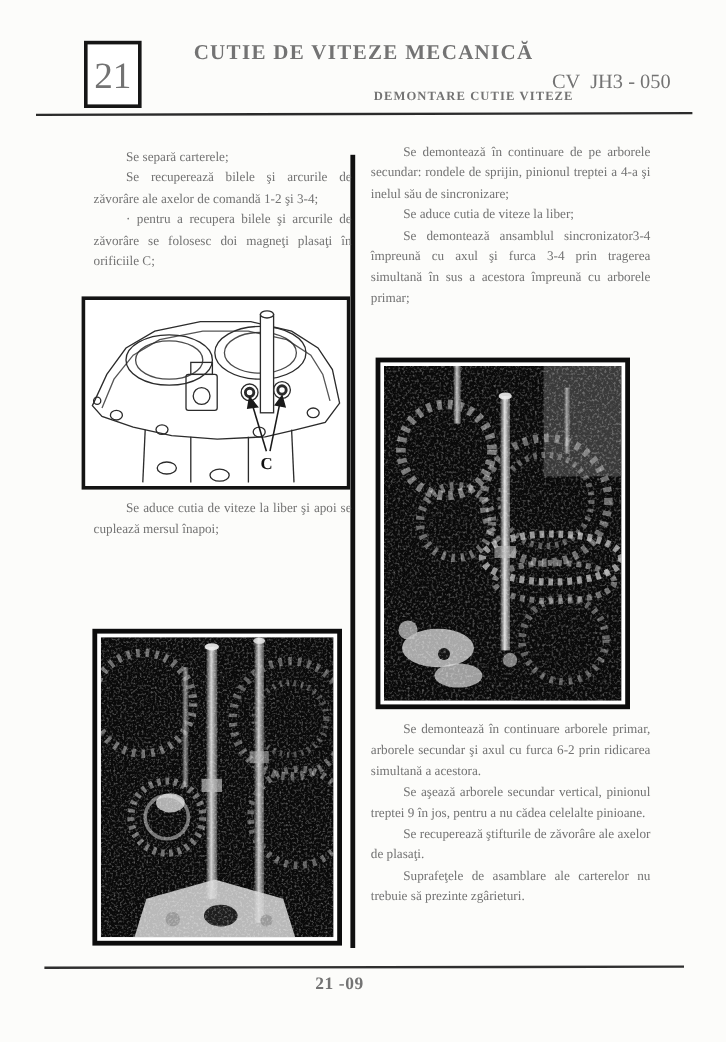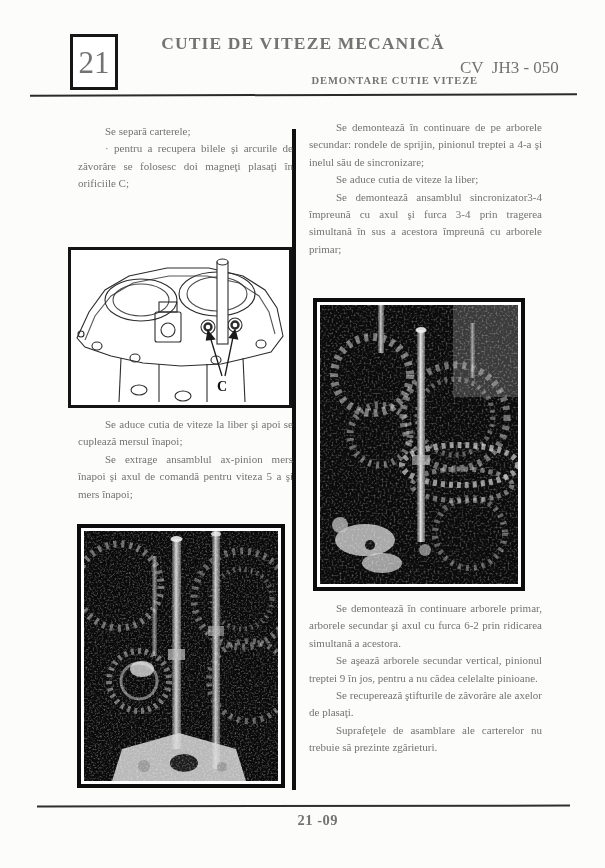--- a/index.html
+++ b/index.html
@@ -36,21 +36,21 @@
   .fig{position:absolute;background:#fff;}
   #fig1{left:68px;top:247px;width:218px;height:155px;border:3px solid #141414;}
   .photo{position:absolute;border:4px solid #0c0c0c;background:#fff;padding:3px;line-height:0;}
   #fig2{left:77px;top:524px;}
   #fig3{left:313px;top:298px;}
   .footer-rule{
     position:absolute;left:37px;top:805px;width:533px;height:2px;background:#2f2f2f;
     transform:rotate(-0.1deg);
   }
   .page-number{
-    position:absolute;left:228px;top:812px;width:110px;text-align:right;
+    position:absolute;left:228px;top:812px;width:110px;text-align:center;
     font-weight:bold;font-size:14.5px;letter-spacing:0.5px;
   }
   #lt{left:78px;top:123px;width:215px;}
   #lb{left:78px;top:416px;width:215px;}
   #rt{left:309px;top:119px;width:233px;}
   #rb{left:309px;top:600px;width:233px;}
 </style>
 </head>
 <body>
 
@@ -61,20 +61,21 @@
   </div>
   <div class="title">CUTIE DE VITEZE MECANICĂ</div>
   <div class="code">CV  JH3 - 050</div>
   <div class="subtitle">DEMONTARE CUTIE VITEZE</div>
   <div class="header-rule"></div>
 
   <div class="col-divider"></div>
 
   <div class="tblock" id="lt">
     <p>Se separă carterele;</p>
+    <p>Se recuperează bilele şi arcurile de zăvorâre ale axelor de comandă 1-2 şi 3-4;</p>
     <p>· pentru a recupera bilele şi arcurile de zăvorâre se folosesc doi magneţi plasaţi în orificiile C;</p>
   </div>
 
   <div class="fig" id="fig1">
     <svg width="218" height="155" viewBox="0 0 218 155">
       <g fill="none" stroke="#2c2c2c" stroke-width="1.1">
 
         <path d="M6,88 L18,62 L34,40 L58,26 L96,18 L138,18 L172,26 L194,40 L206,58 L212,86 L200,102 L176,108 L150,114 L110,116 L72,113 L40,106 L14,97 Z"></path>
         <path d="M14,90 L24,66 L40,46 L62,33 L98,26 L136,26 L168,33 L188,46 L198,62 L204,84" opacity="0.8"></path>
 
@@ -114,21 +115,20 @@
         <polygon points="137,81 143.5,89 135.5,90"></polygon>
         <line x1="154" y1="126" x2="162" y2="87"></line>
         <polygon points="164,80 166.5,89 158.5,87.5"></polygon>
       </g>
       <text x="146" y="141" font-family="Liberation Serif, serif" font-size="14" font-weight="bold" fill="#111">C</text>
     </svg>
   </div>
 
   <div class="tblock" id="lb">
     <p>Se aduce cutia de viteze la liber şi apoi se cuplează mersul înapoi;</p>
-    <p>Se extrage ansamblul ax-pinion mers înapoi şi axul de comandă pentru viteza 5 a şi mers înapoi;</p>
   </div>
 
   <div class="photo" id="fig2">
     <svg width="194" height="250" viewBox="0 0 194 250">
       <defs>
         <filter id="gr2" x="0" y="0" width="100%" height="100%">
           <feTurbulence type="fractalNoise" baseFrequency="0.55" numOctaves="2" seed="7"></feTurbulence>
           <feColorMatrix type="matrix" values="0 0 0 0 1  0 0 0 0 1  0 0 0 0 1  0 0 0 1.7 -0.8"></feColorMatrix>
         </filter>
         <linearGradient id="rod2" x1="0" y1="0" x2="1" y2="0">

